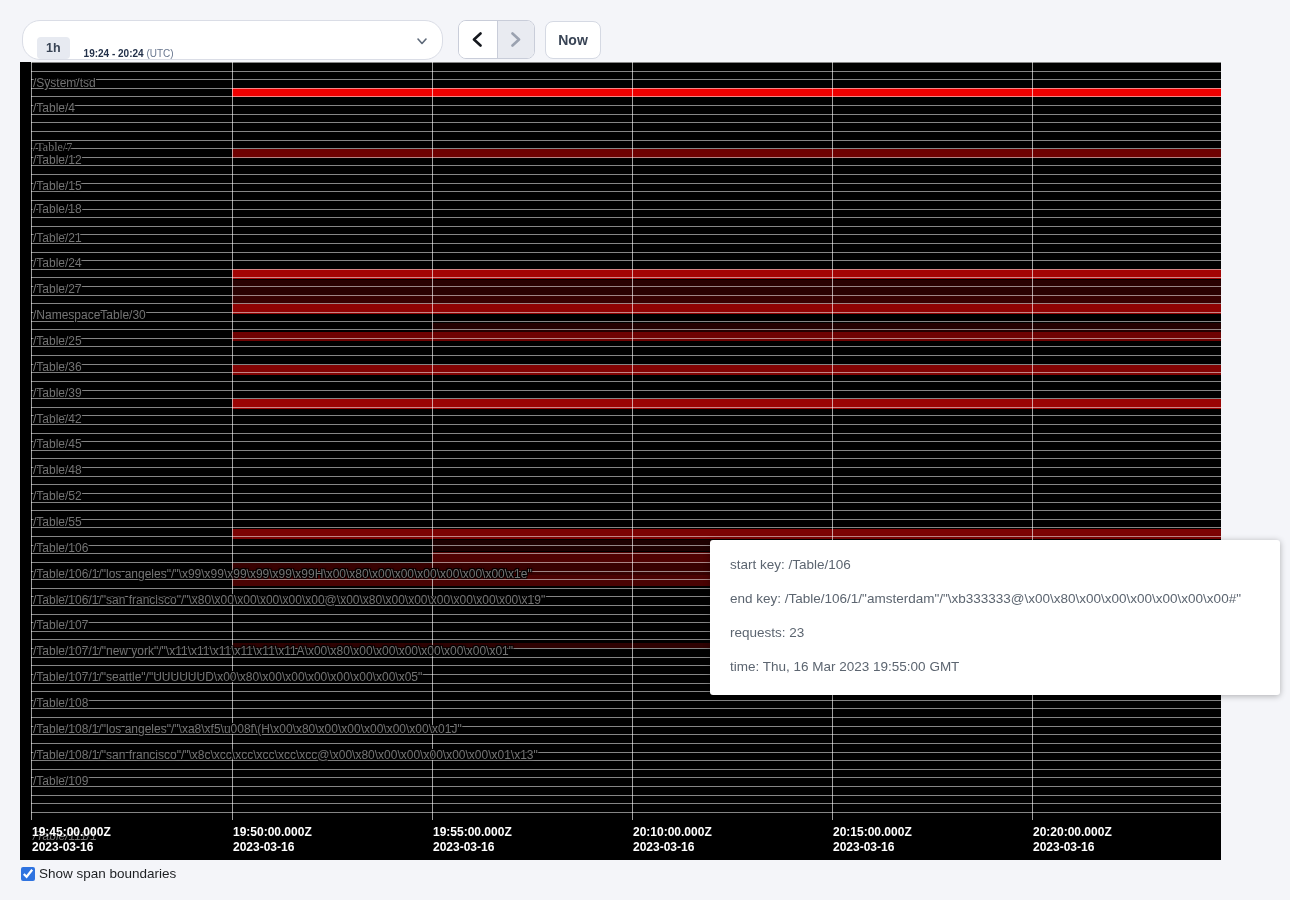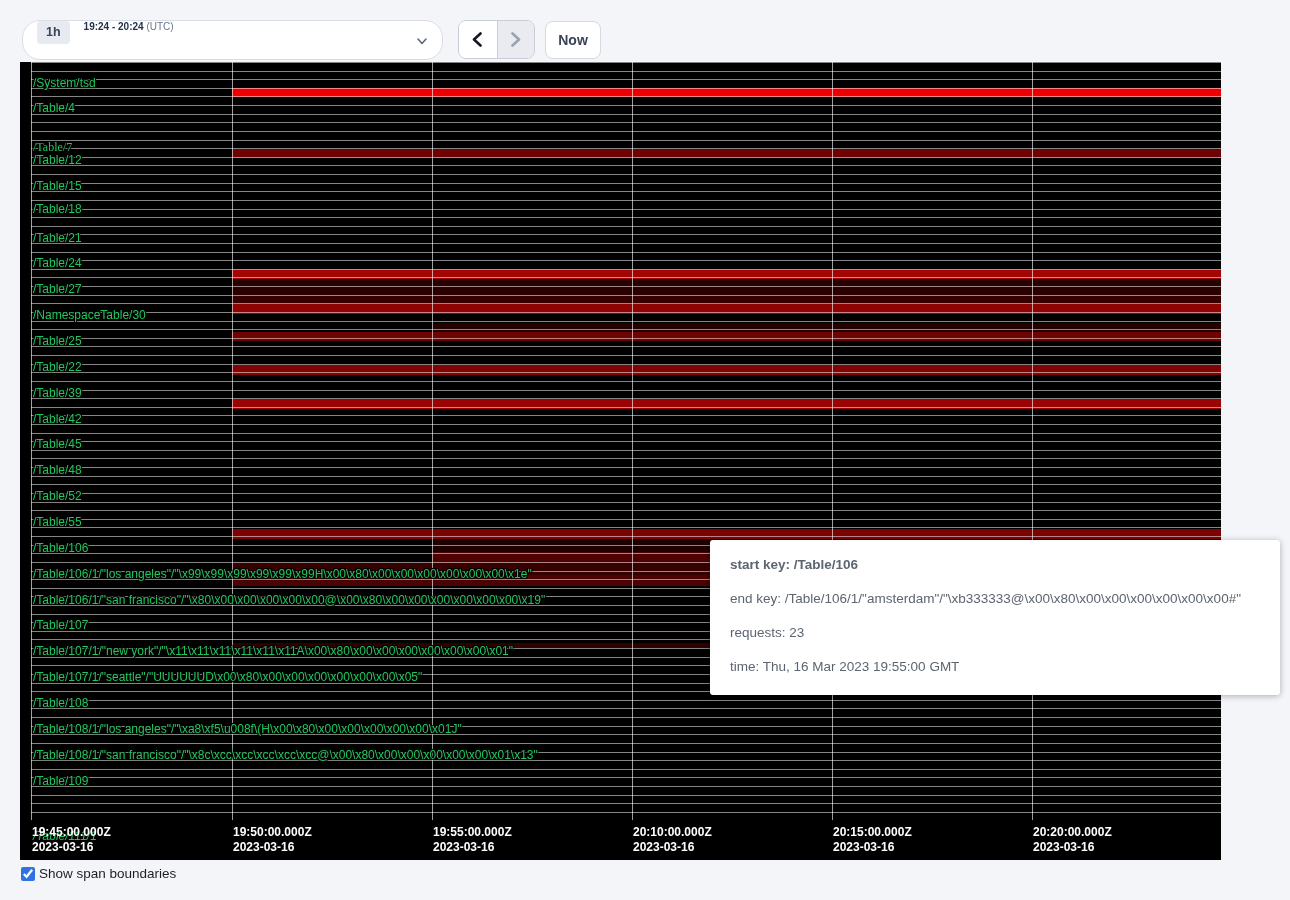--- a/index.html
+++ b/index.html
@@ -4,21 +4,21 @@
 <style>
   * { margin:0; padding:0; box-sizing:border-box; }
   html,body { width:1290px; height:900px; overflow:hidden; }
   body { font-family:"Liberation Sans", sans-serif; background:#f4f5f9; }
   .stage { position:relative; width:1290px; height:900px; background:#f4f5f9; }
 
   
   .range-select{
     position:absolute; left:22px; top:20px; width:421px; height:40px;
     background:#fff; border:1px solid #dadde6; border-radius:18px;
-    display:flex; align-items:flex-start; cursor:pointer;
+    display:flex; align-items:flex-end; cursor:pointer;
   }
   .range-badge{
     margin-left:14px; background:#e7eaf1; color:#394455; font-size:12.5px;
     font-weight:700; border-radius:4px; padding:5px 9px; line-height:1;
   }
   .range-text{ margin-left:14px; font-size:10px; color:#23314a; font-weight:700; }
   .range-suffix{ font-weight:400; color:#68768e; }
   .chev-down{ position:absolute; right:14px; top:14px; }
 
   .nav-group{
@@ -41,36 +41,36 @@
   .chart{
     position:absolute; left:20px; top:62px; width:1201px; height:798px;
     background:#000; cursor:crosshair;
   }
   .hline{ position:absolute; left:11px; width:1190px; height:1px;
     background:rgba(255,255,255,0.52); }
   .vline{ position:absolute; top:0; width:1px; height:758px;
     background:rgba(255,255,255,0.62); }
   .band{ position:absolute; }
   .row-label{
-    position:absolute; left:13px; color:#22c55e; font-size:12px; line-height:13px;
+    position:absolute; left:13px; color:#737373; font-size:12px; line-height:13px;
     white-space:nowrap;
     text-shadow:1px 1px 0 #000, -1px 1px 0 #000, 1px -1px 0 #000, -1px -1px 0 #000, 0 0 3px #000;
   }
   .axis-tick{ position:absolute; top:763px; color:#fff; font-size:12px;
     font-weight:700; line-height:15px; white-space:nowrap; }
 
   
   .tooltip{
     position:absolute; left:710px; top:540px; width:570px; height:155px;
     background:#fff; border-radius:3px; box-shadow:0 1px 6px rgba(0,0,0,0.3);
     padding:13px 20px; z-index:5;
   }
   .tooltip div{ font-size:13.5px; color:#5c6570; line-height:20px; margin-top:14px;
     white-space:nowrap; overflow:hidden; }
-  .tooltip div:first-child{ margin-top:2px;font-weight:bold; }
+  .tooltip div:first-child{ margin-top:2px; }
 
   
   .footer-check{ position:absolute; left:21px; top:866px; display:flex;
     align-items:center; cursor:pointer; }
   .footer-check input{ width:14px; height:14px; accent-color:#2f73e0; cursor:pointer; }
   .footer-check span{ margin-left:4px; font-size:13.5px; color:#1c1e21; }
 </style>
 </head>
 <body>
 
@@ -214,21 +214,21 @@
       <div class="row-label" style="top: 40.357px;">/Table/4</div>
       <div class="row-label" style="top: 79px; font-family: Liberation Serif, serif;">/Table/7</div>
       <div class="row-label" style="top: 92.071px;">/Table/12</div>
       <div class="row-label" style="top: 117.928px;">/Table/15</div>
       <div class="row-label" style="top: 129px; margin-top: 12px;">/Table/18</div>
       <div class="row-label" style="top: 169.642px;">/Table/21</div>
       <div class="row-label" style="top: 195.499px;">/Table/24</div>
       <div class="row-label" style="top: 221.356px;">/Table/27</div>
       <div class="row-label" style="top: 247.213px;">/NamespaceTable/30</div>
       <div class="row-label" style="top: 273.07px;">/Table/25</div>
-      <div class="row-label" style="top: 298.927px;">/Table/22</div>
+      <div class="row-label" style="top: 298.927px;">/Table/36</div>
       <div class="row-label" style="top: 324.784px;">/Table/39</div>
       <div class="row-label" style="top: 350.641px;">/Table/42</div>
       <div class="row-label" style="top: 376.498px;">/Table/45</div>
       <div class="row-label" style="top: 402.355px;">/Table/48</div>
       <div class="row-label" style="top: 428.212px;">/Table/52</div>
       <div class="row-label" style="top: 454.069px;">/Table/55</div>
       <div class="row-label" style="top: 479.926px;">/Table/106</div>
       <div class="row-label" style="top: 505.783px;">/Table/106/1/"los angeles"/"\x99\x99\x99\x99\x99\x99H\x00\x80\x00\x00\x00\x00\x00\x00\x1e"</div>
       <div class="row-label" style="top: 531.64px;">/Table/106/1/"san francisco"/"\x80\x00\x00\x00\x00\x00@\x00\x80\x00\x00\x00\x00\x00\x00\x19"</div>
       <div class="row-label" style="top: 557.497px; text-align: center;">/Table/107</div>

